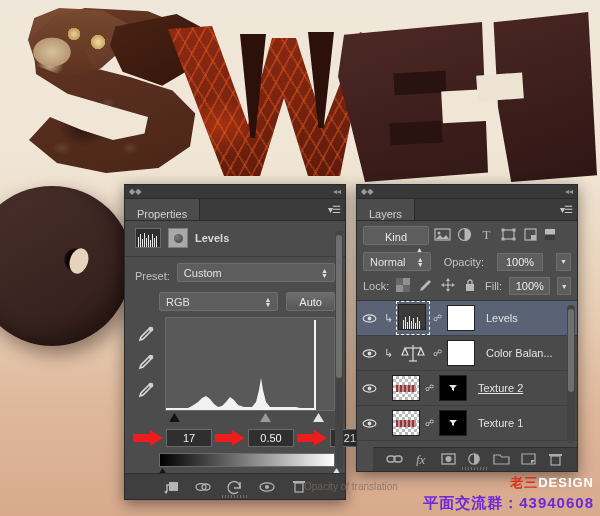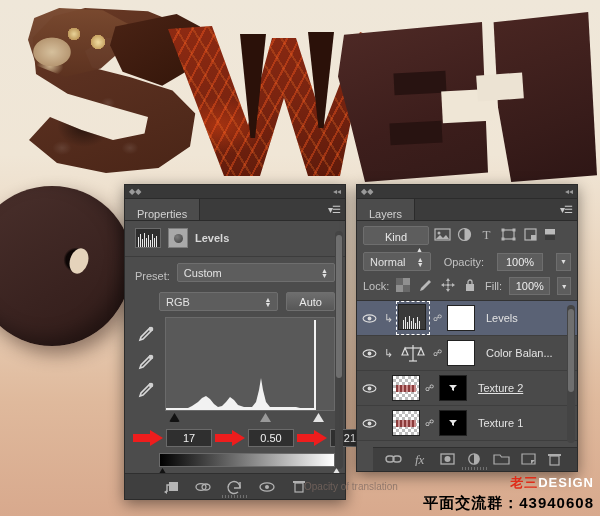--- a/index.html
+++ b/index.html
@@ -271,28 +271,28 @@
   .selbox{
     position:relative; width:30px; height:28px;
   }
   .selbox::before{
     content:""; position:absolute; inset:-3px -2px;
     border:1px dashed #fff;
   }
   .layers-foot{
     position:absolute; left:16px; right:0; bottom:0; height:24px; background:#3f3f3f;
     border-top:1px solid #2f2f2f; display:flex; align-items:center;
-    justify-content:space-around; padding:0 8px;
+    justify-content:space-around; padding:0 8px;text-align:center;
   }
 
   
   .wm{ position:absolute; right:6px; font-weight:bold; }
   #wm1{ bottom:24px; color:#ffffff; font-size:13px; letter-spacing:1px; }
   #wm1 .red{ color:#e02b18; }
-  #wm2{ bottom:3px; color:#000000; font-size:15px; letter-spacing:1px; }
+  #wm2{ bottom:3px; color:#6d28d9; font-size:15px; letter-spacing:1px; }
   #transnote{
     position:absolute; left:304px; bottom:24px; color:#7d6a62; font-size:10px;
     opacity:.75;
   }
 </style>
 </head>
 <body>
 
 <div id="artboard">
   <div class="letter s-wrap">

